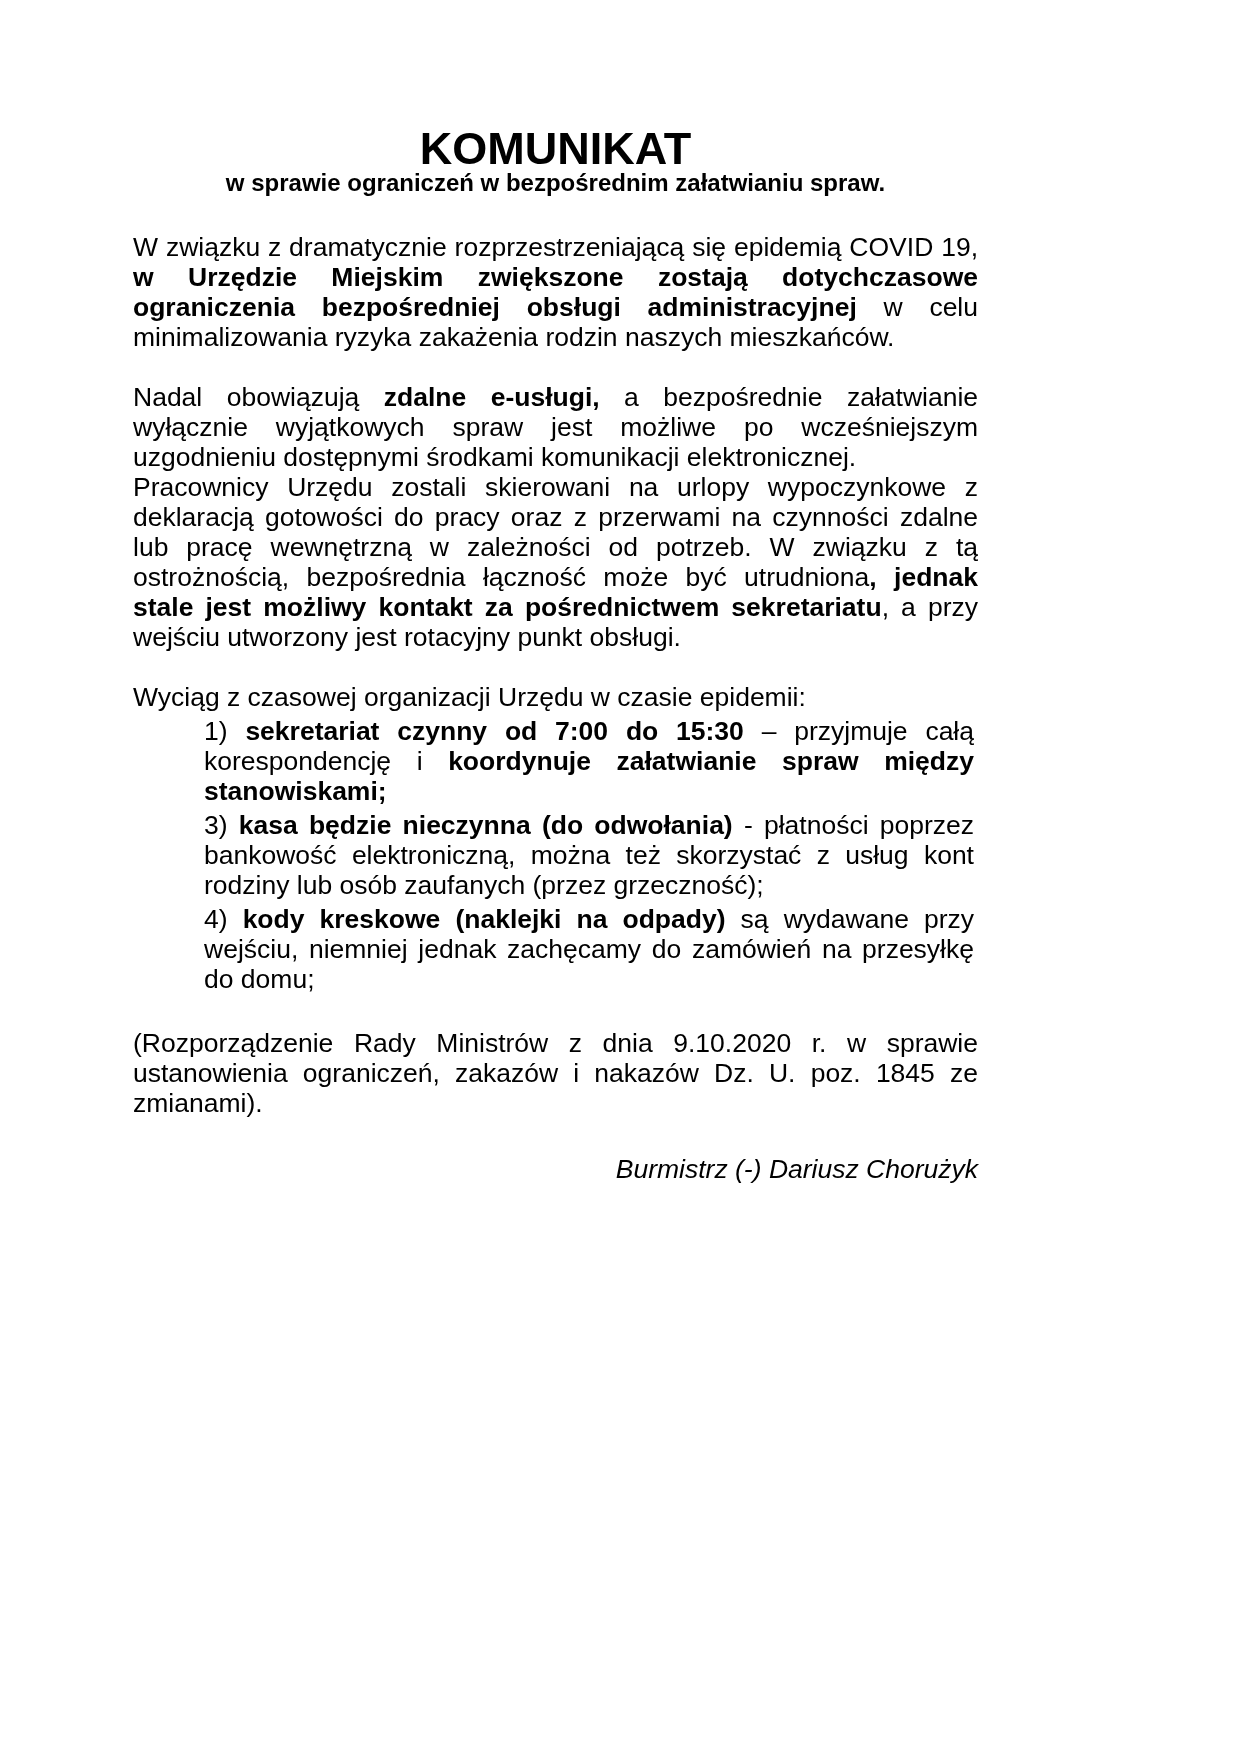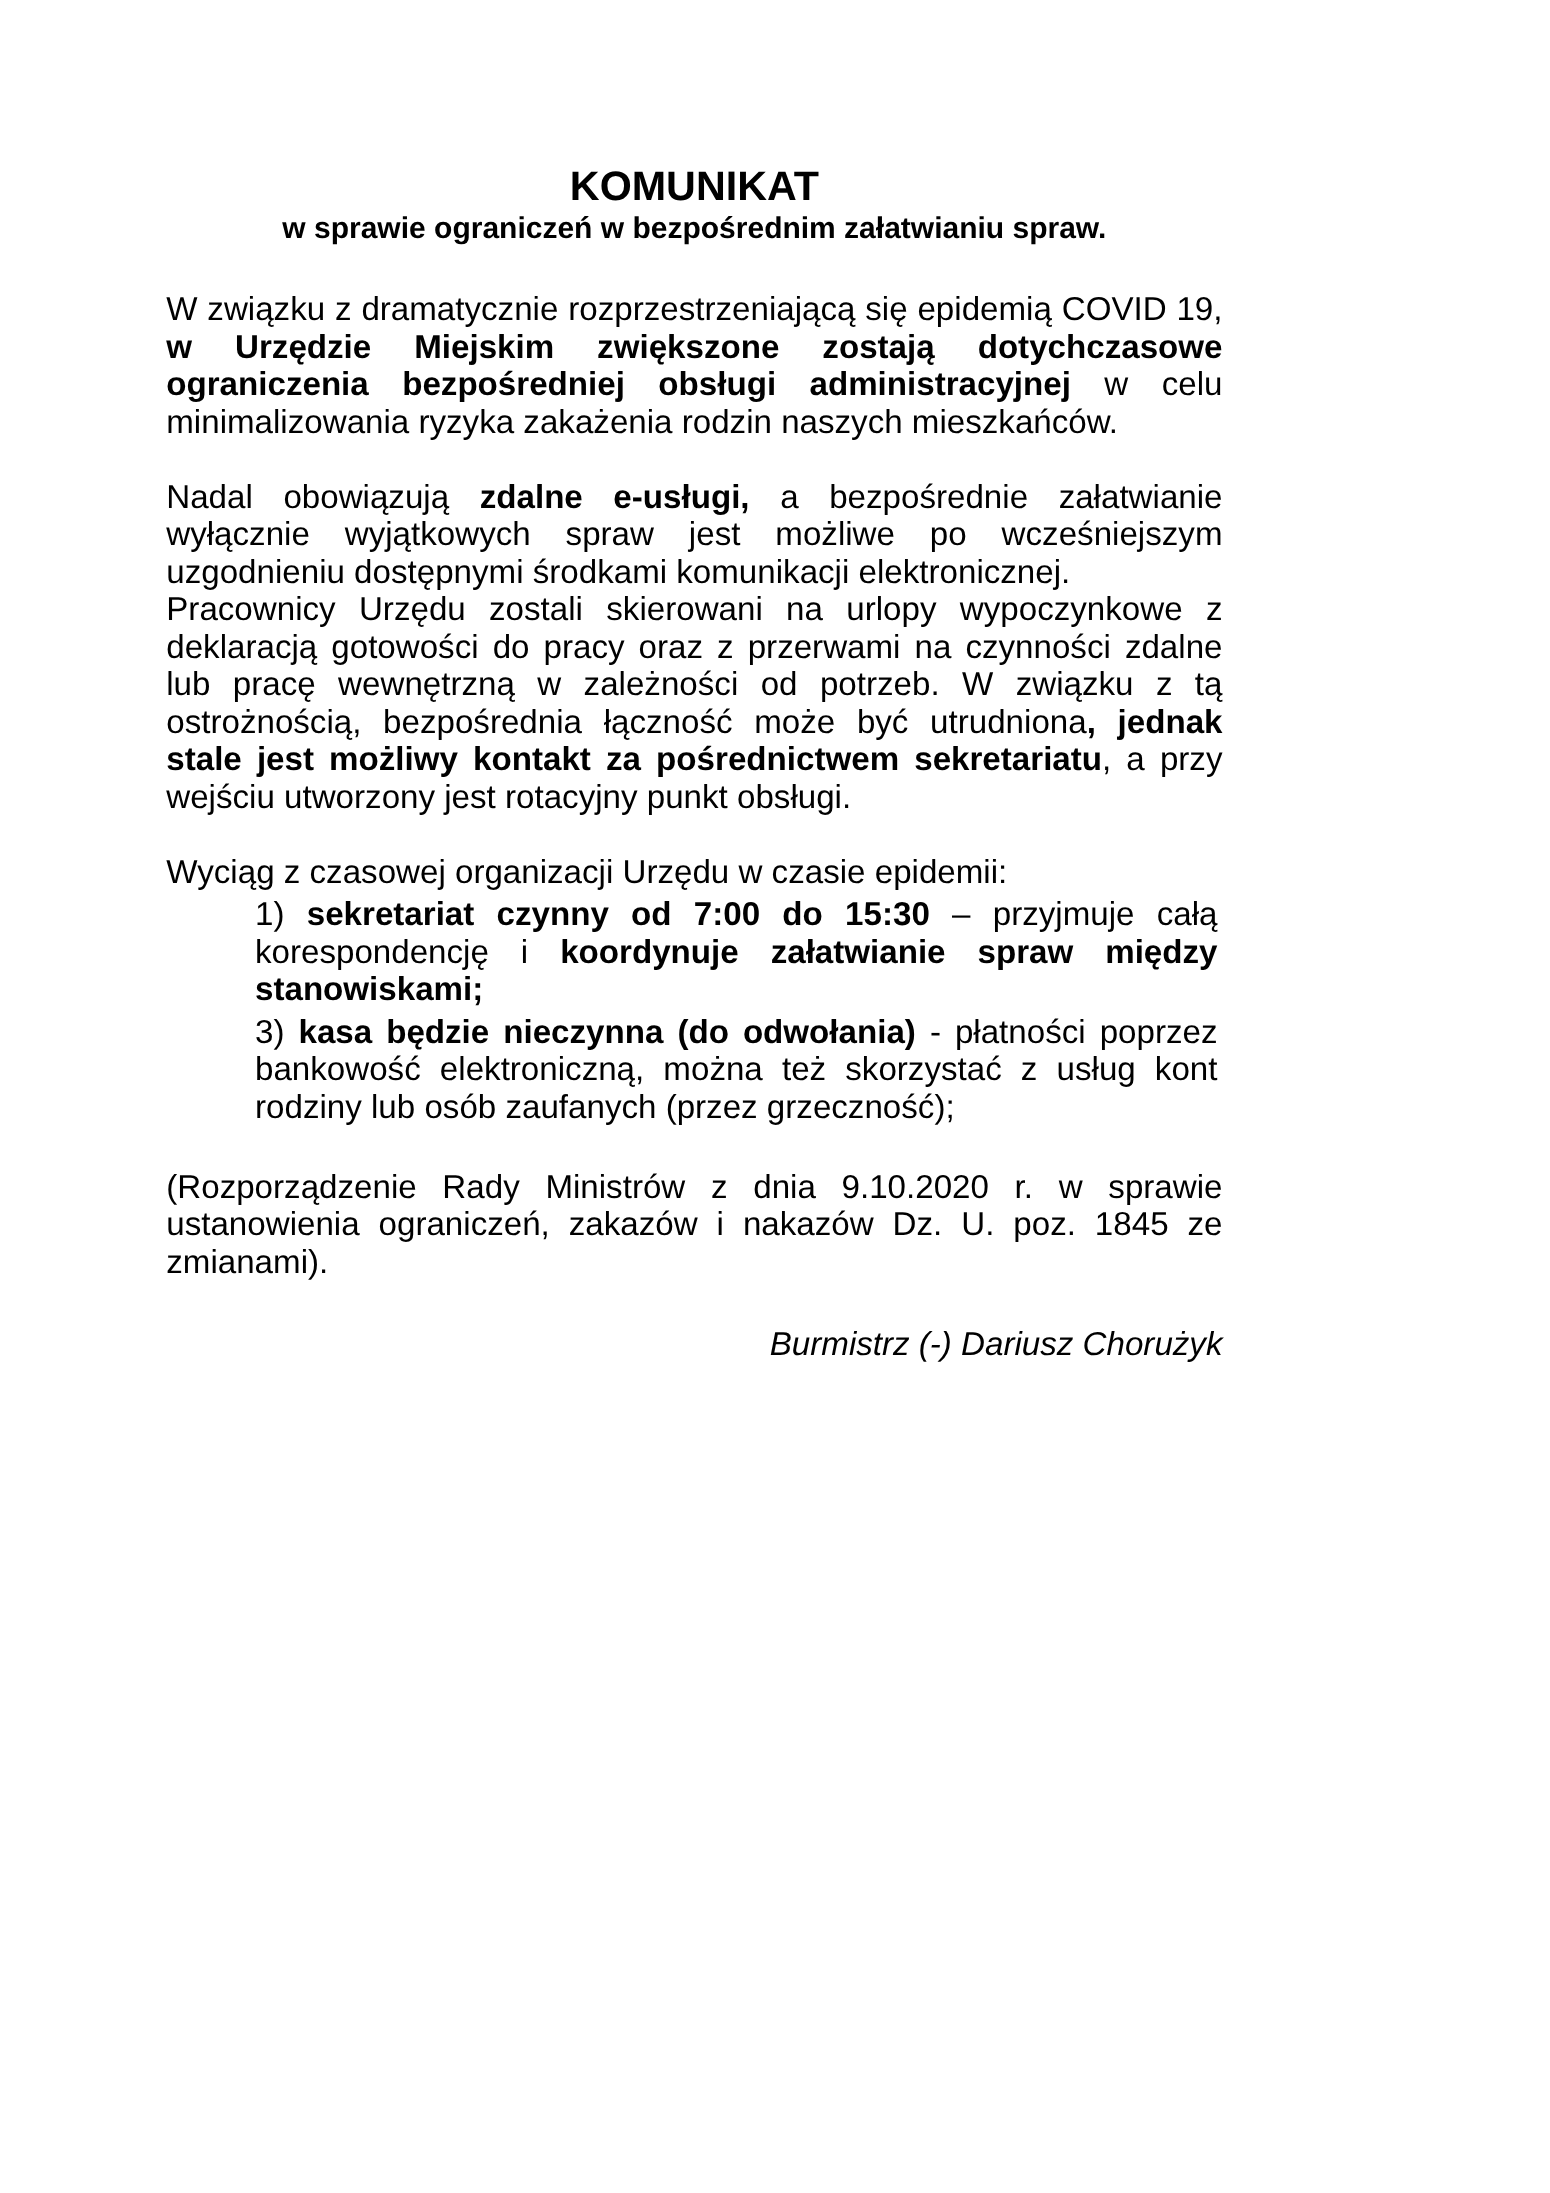--- a/index.html
+++ b/index.html
@@ -3,21 +3,21 @@
   <meta charset="utf-8">
   <style>
     html, body { margin: 0; padding: 0; background: #ffffff; }
     body { width: 1240px; height: 1754px; position: relative; overflow: hidden; }
     .page {
       position: absolute; left: 133px; top: 130px; width: 845px;
       font-family: "Liberation Sans", sans-serif; color: #000;
       font-size: 26.5px; line-height: 30px;
       font-stretch: condensed;
     }
-    .title { text-align: center; font-weight: bold; font-size: 33px; line-height: 38px; margin: 0; }
+    .title { text-align: center; font-weight: bold; font-size: 45px; line-height: 38px; margin: 0; }
     .subtitle { text-align: center; font-weight: bold; font-size: 24px; line-height: 30px; margin: 0; }
     .p { text-align: justify; margin: 0; }
     .gap { height: 30px; }
     b { font-weight: bold; }
     .list { margin: 0; padding: 0 0 0 67px; list-style: none; }
     .list li { text-align: justify; margin: 4px; }
     .sig { text-align: right; margin: 0; font-style: italic; }
   </style>
 </head>
 <body>
@@ -36,20 +36,21 @@
 
   <p class="p"><span>Pracownicy Urzędu zostali skierowani na urlopy wypoczynkowe z deklaracją gotowości do pracy oraz z przerwami na czynności zdalne lub pracę wewnętrzną w zależności od potrzeb. W związku z tą ostrożnością, bezpośrednia łączność może być utrudniona</span><b>, jednak stale jest możliwy kontakt za pośrednictwem sekretariatu</b><span>, a przy wejściu utworzony jest rotacyjny punkt obsługi.</span></p>
 
   <div class="gap"></div>
 
   <p class="p">Wyciąg z czasowej organizacji Urzędu w czasie epidemii:</p>
 
   <ol class="list">
     <li><span>1) </span><b>sekretariat czynny od 7:00 do 15:30</b><span> – przyjmuje całą korespondencję i </span><b>koordynuje załatwianie spraw między stanowiskami;</b></li>
     <li><span>3) </span><b>kasa będzie nieczynna (do odwołania)</b><span> - płatności poprzez bankowość elektroniczną, można też skorzystać z usług kont rodziny lub osób zaufanych (przez grzeczność);</span></li>
+    <li><span>4) </span><b>kody kreskowe (naklejki na odpady)</b><span> są wydawane przy wejściu, niemniej jednak zachęcamy do zamówień na przesyłkę do domu;</span></li>
   </ol>
 
   <div class="gap"></div>
 
   <p class="p">(Rozporządzenie Rady Ministrów z dnia 9.10.2020 r. w sprawie ustanowienia ograniczeń, zakazów i nakazów Dz. U. poz. 1845 ze zmianami).</p>
 
   <div class="gap" style="height:36px"></div>
 
   <p class="sig">Burmistrz (-) Dariusz Chorużyk</p>
 </div>

